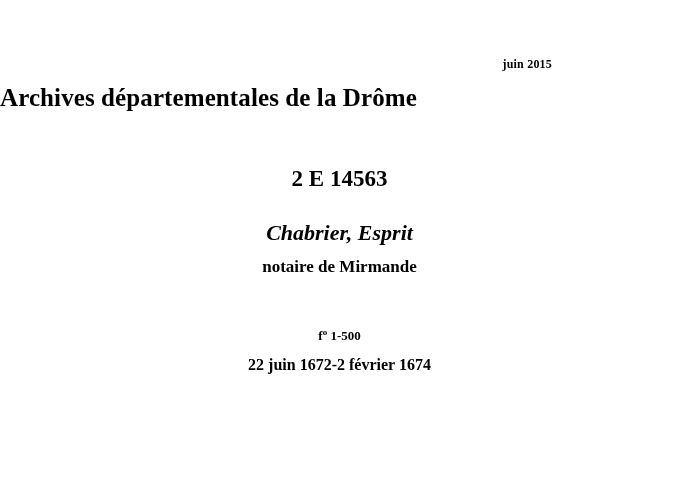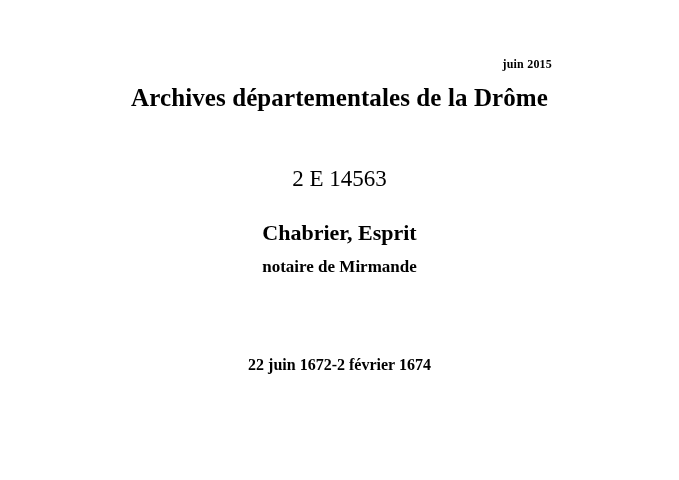--- a/index.html
+++ b/index.html
@@ -27,42 +27,42 @@
     font-size: 12px;
     font-weight: bold;
     letter-spacing: 0.2px;
     white-space: nowrap;
   }
   .institution {
     position: absolute;
     top: 84px;
     left: 0;
     width: 679px;
-    text-align: center;
     font-size: 25px;
     font-weight: bold;
     letter-spacing: 0.1px;
   }
   .reference {
     position: absolute;
     top: 166px;
     left: 0;
     width: 679px;
     text-align: center;
     font-size: 23px;
-    font-weight: normal;
+    font-weight: bold;
   }
   .name {
     position: absolute;
     top: 220px;
     left: 0;
     width: 679px;
     text-align: center;
     font-size: 22px;
     font-weight: bold;
+    font-style: italic;
   }
   .role {
     position: absolute;
     top: 257px;
     left: 0;
     width: 679px;
     text-align: center;
     font-size: 17px;
     font-weight: bold;
   }
@@ -97,16 +97,17 @@
   <div class="date-line">juin 2015</div>
 
   <div class="institution">Archives départementales de la Drôme</div>
 
   <div class="reference">2 E 14563</div>
 
   <div class="name">Chabrier, Esprit</div>
 
   <div class="role">notaire de Mirmande</div>
 
+  <div class="folios"><span>f</span><sup>o</sup> <span>1-500</span></div>
 
   <div class="dates">22 juin 1672-2 février 1674</div>
 
 </div>
 
 </body></html>

